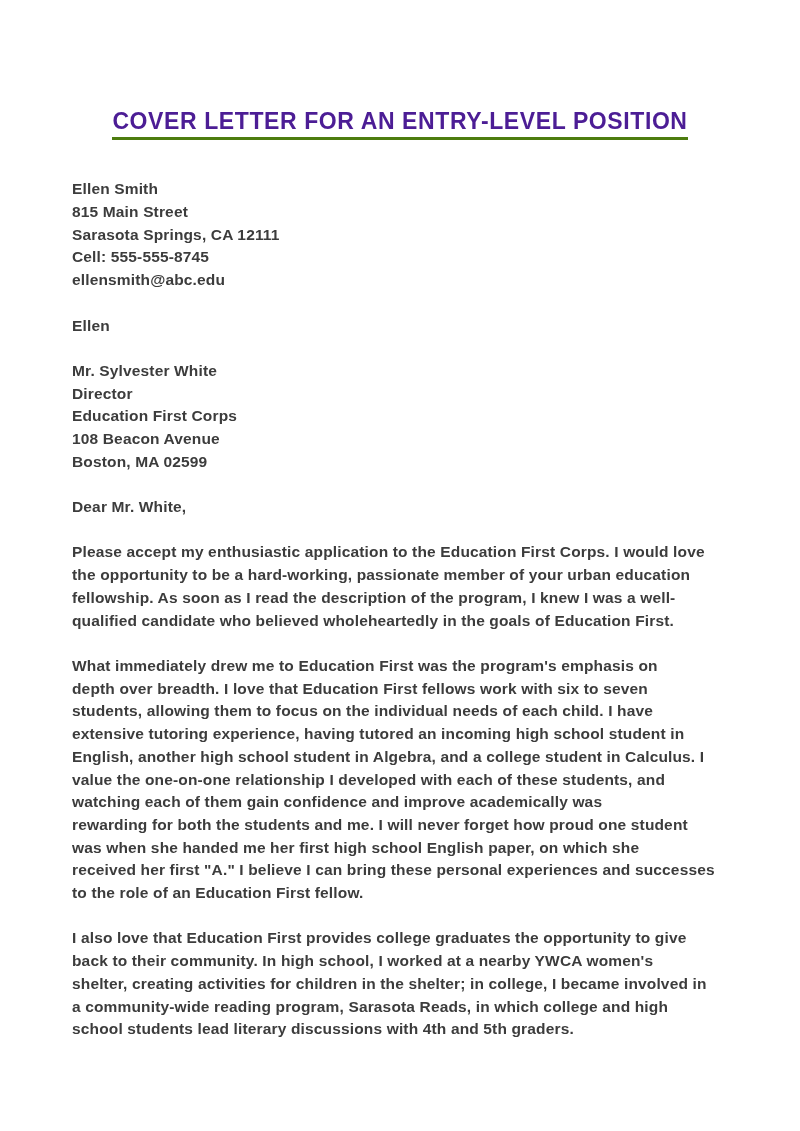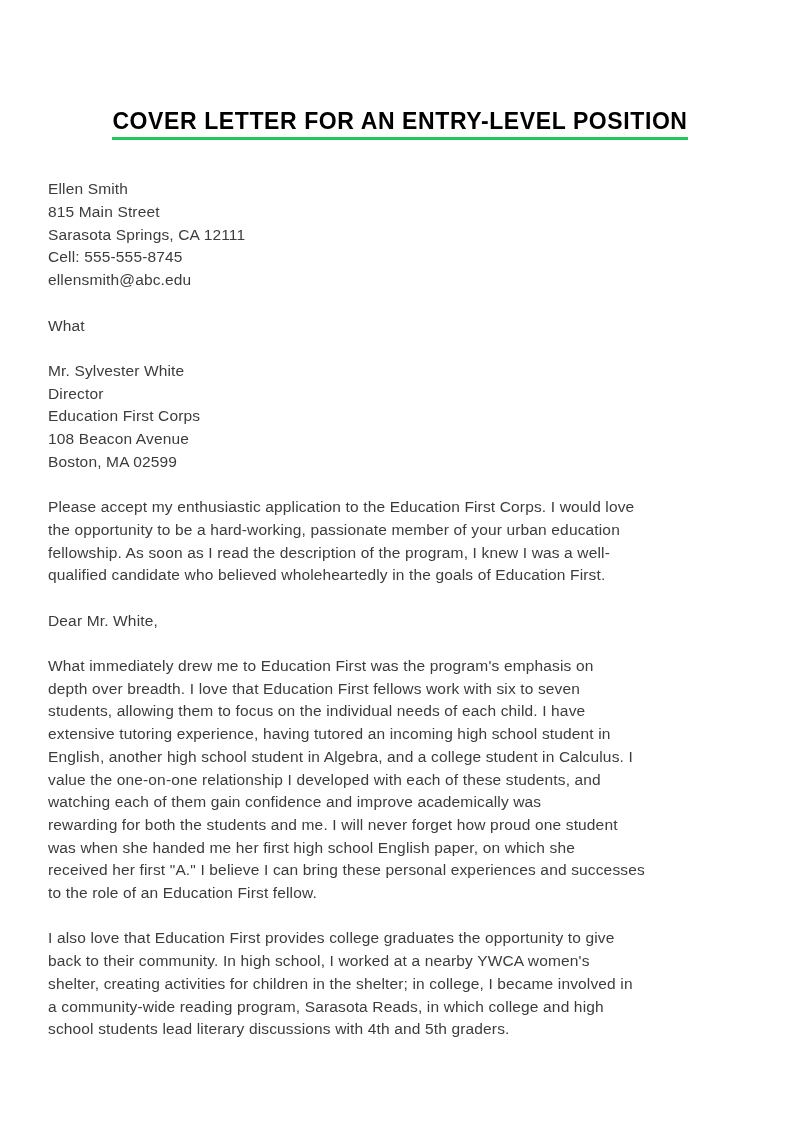--- a/index.html
+++ b/index.html
@@ -20,27 +20,28 @@
   .doc-title {
     margin: 0;
     padding-top: 100px;
     text-align: center;
   }
   .doc-title .title-text {
     display: inline-block;
     font-size: 23px;
     font-weight: bold;
     letter-spacing: 0.6px;
-    color: #000000;
-    border-bottom: 3px solid #22c55e;
+    color: #4c1d95;
+    border-bottom: 3px solid #4d7c0f;
     padding-bottom: 3px;
     line-height: 1.1;
   }
   .content {
-    margin: 38px 80px 0 48px;
+    margin: 38px 80px 0 72px;
+    font-weight: bold;
   }
   .block {
     margin: 0 0 22.7px 0;
     font-size: 15.5px;
     line-height: 22.7px;
     letter-spacing: 0.15px;
     white-space: pre-line;
     color: #3c3c3c;
   }
 </style>
@@ -54,34 +55,34 @@
   </h1>
 
   <div class="content">
 
     <div class="block">Ellen Smith
 815 Main Street
 Sarasota Springs, CA 12111
 Cell: 555-555-8745
 ellensmith@abc.edu</div>
 
-    <div class="block">What</div>
+    <div class="block">Ellen</div>
 
     <div class="block">Mr. Sylvester White
 Director
 Education First Corps
 108 Beacon Avenue
 Boston, MA 02599</div>
 
+    <div class="block">Dear Mr. White,</div>
+
     <div class="block">Please accept my enthusiastic application to the Education First Corps. I would love
 the opportunity to be a hard-working, passionate member of your urban education
 fellowship. As soon as I read the description of the program, I knew I was a well-
 qualified candidate who believed wholeheartedly in the goals of Education First.</div>
-
-    <div class="block">Dear Mr. White,</div>
 
     <div class="block">What immediately drew me to Education First was the program's emphasis on
 depth over breadth. I love that Education First fellows work with six to seven
 students, allowing them to focus on the individual needs of each child. I have
 extensive tutoring experience, having tutored an incoming high school student in
 English, another high school student in Algebra, and a college student in Calculus. I
 value the one-on-one relationship I developed with each of these students, and
 watching each of them gain confidence and improve academically was
 rewarding for both the students and me. I will never forget how proud one student
 was when she handed me her first high school English paper, on which she

